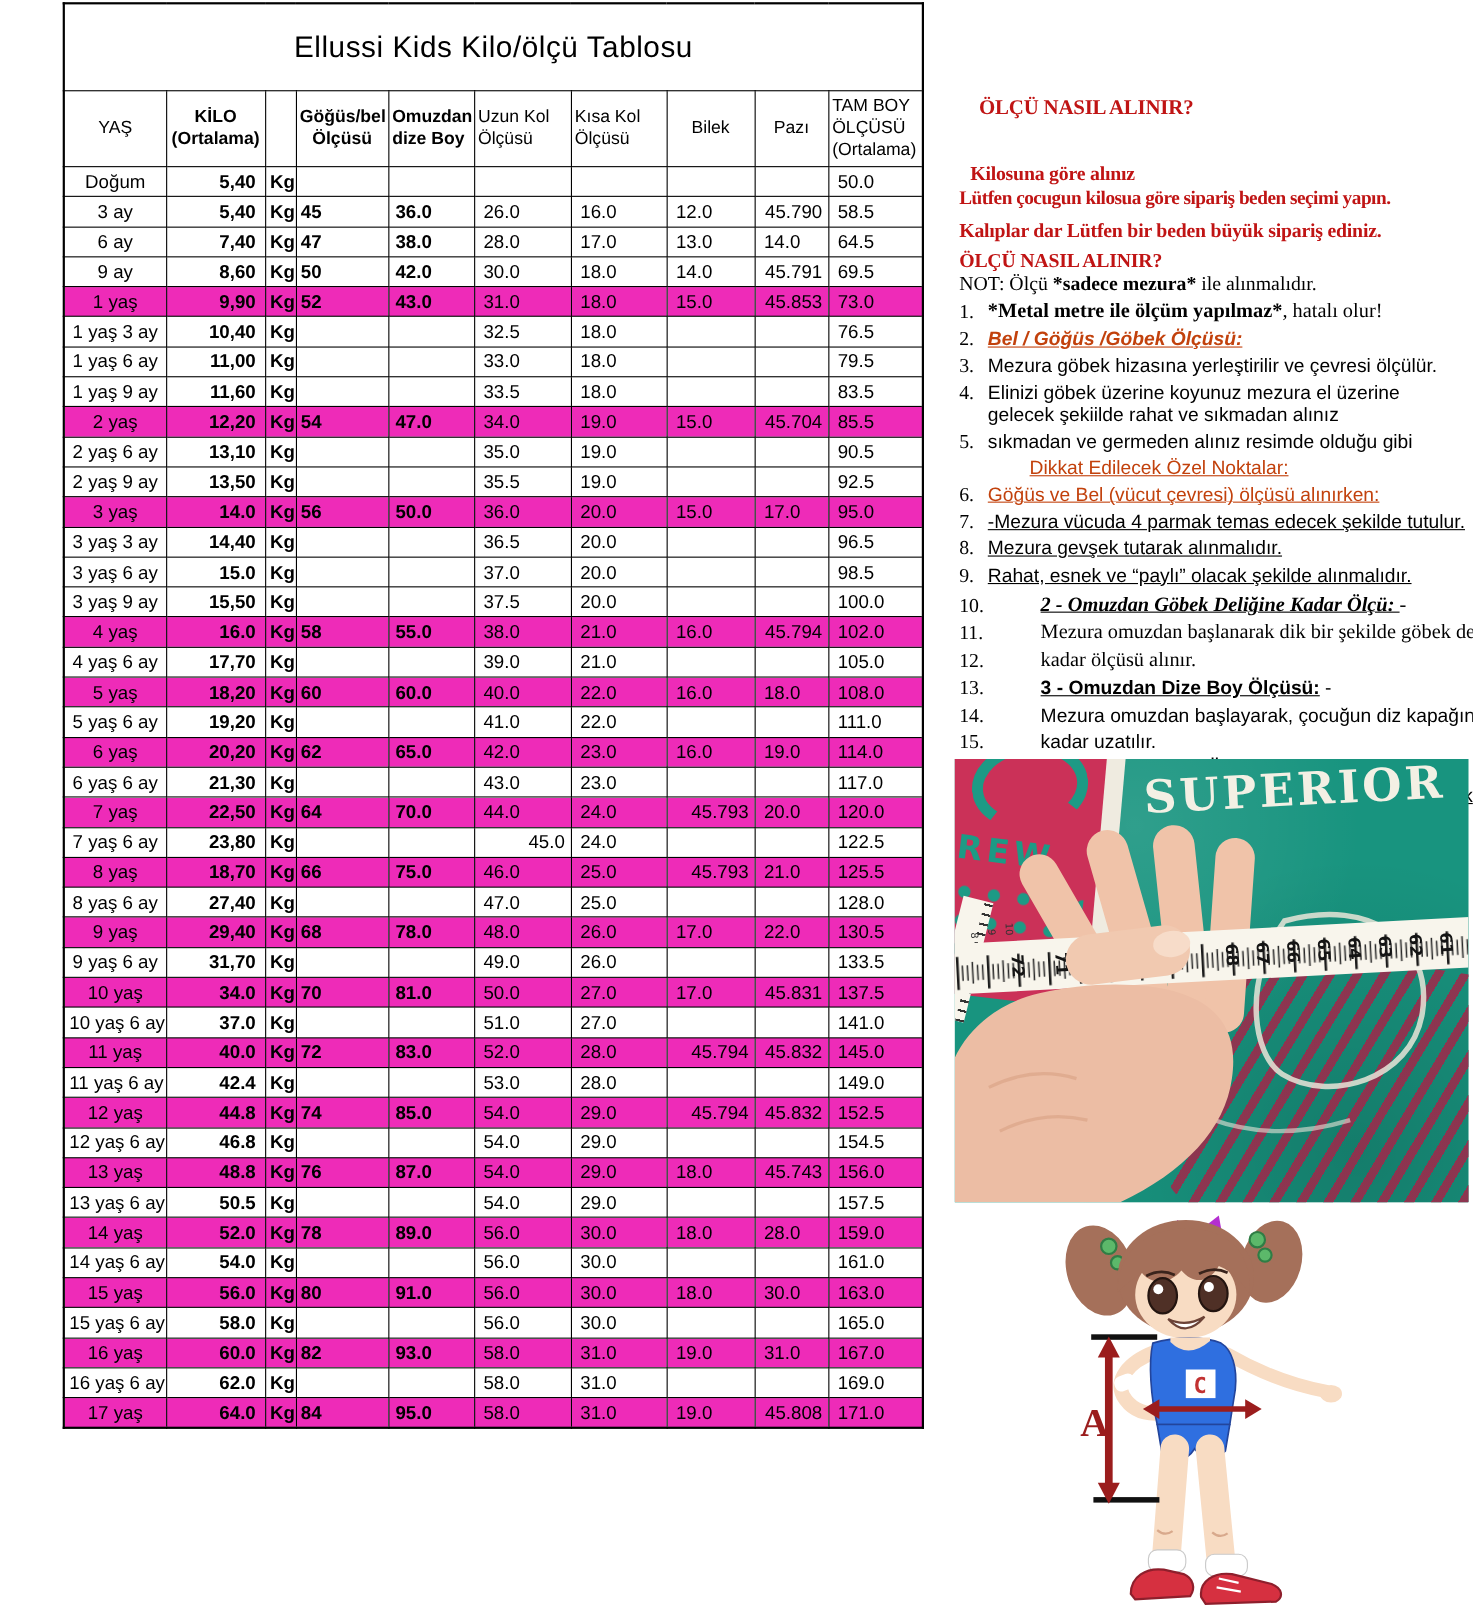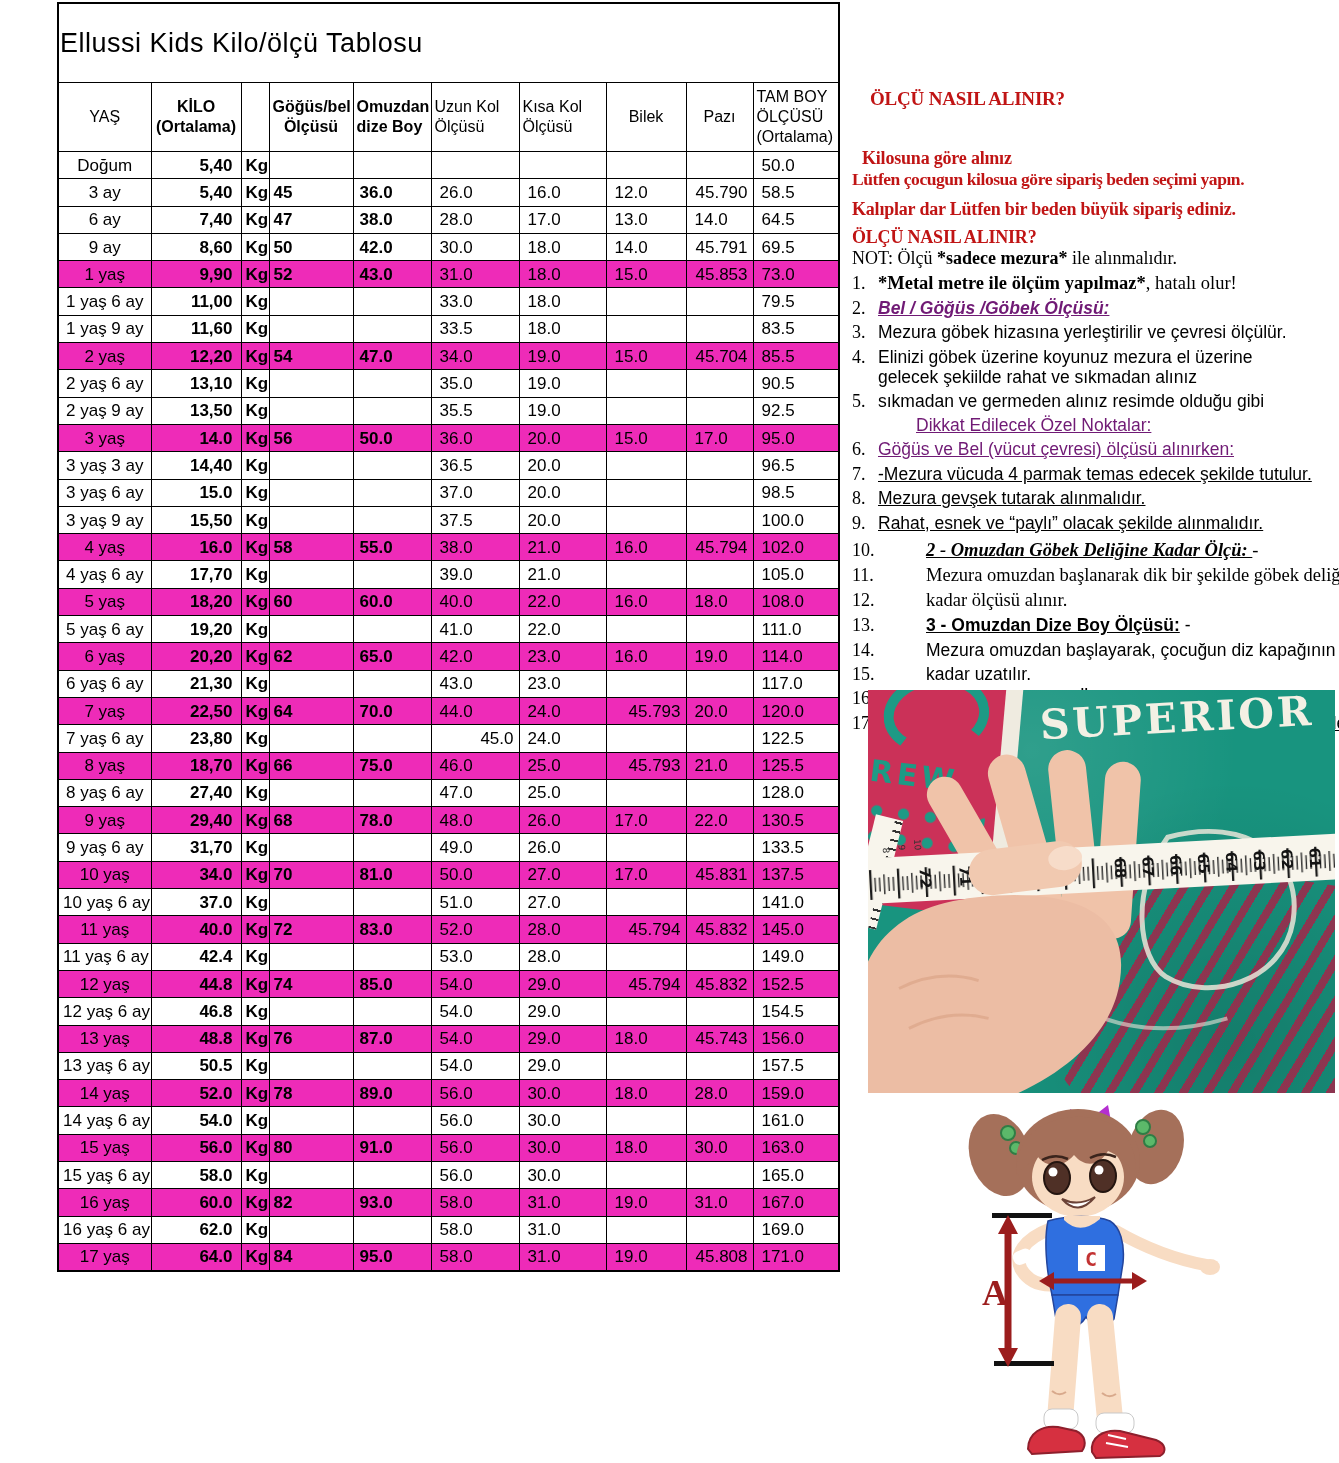--- a/index.html
+++ b/index.html
@@ -3,21 +3,21 @@
 <meta charset="utf-8">
 <style>
   html,body{margin:0;padding:0;background:#fff;}
   .page{position:relative;width:1339px;height:1463px;background:#fff;overflow:hidden;
         font-family:"Liberation Sans",sans-serif;color:#000;}
 
   
   table.size{position:absolute;left:57px;top:2px;width:781px;border-collapse:collapse;
              table-layout:fixed;border:2px solid #000;}
   table.size td,table.size th{border:1px solid #000;overflow:hidden;}
-  .title-row td{height:76px;font-size:27px;text-align:left;vertical-align:middle;
+  .title-row td{height:76px;font-size:27px;text-align:center;vertical-align:middle;
                 font-weight:400;letter-spacing:.5px;}
   .hdr-row th{height:66px;font-size:16px;font-weight:400;white-space:pre-line;
               vertical-align:middle;padding:1px 3px;line-height:1.25;}
   .hdr-row .h0{text-align:center;}
   .hdr-row .h1{font-weight:700;text-align:center;}
   .hdr-row .h2{}
   .hdr-row .h3{font-weight:700;text-align:center;}
   .hdr-row .h4{font-weight:700;text-align:left;}
   .hdr-row .h5,.hdr-row .h6,.hdr-row .h9{text-align:left;}
   .hdr-row .h7,.hdr-row .h8{text-align:center;margin-left:28px;}
@@ -26,21 +26,21 @@
   tbody.rows .c0{text-align:center;}
   tbody.rows .c1{font-weight:700;text-align:right;padding-right:8px;}
   tbody.rows .c2{font-weight:700;text-align:left;padding-left:4px;}
   tbody.rows .c3{font-weight:700;text-align:left;padding-right:11px;}
   tbody.rows .c4{font-weight:700;text-align:left;padding-left:6px;}
   tbody.rows .c5,tbody.rows .c6,tbody.rows .c7,tbody.rows .c8,tbody.rows .c9{text-align:left;padding-left:8px;}
   tbody.rows td.rt{text-align:right;padding-right:5px;}
   tbody.rows tr.hl td{background:#EE2BB8;}
 
   
-  .rpanel{position:absolute;left:848px;top:0;width:471px;height:690px;}
+  .rpanel{position:absolute;left:868px;top:0;width:471px;height:690px;}
   .rp-abs{position:absolute;white-space:nowrap;}
   .serif-red{font-family:"Liberation Serif",serif;font-weight:700;color:#c01414;
              font-size:18px;letter-spacing:-0.2px;}
   .h1a{top:88px;left:22px;font-size:19px;}
   .l1{top:148px;left:14px;}
   .l2{top:169px;left:4px;font-size:17.5px;letter-spacing:-0.45px;}
   .l3{top:199px;left:4px;}
   .h2a{top:227px;left:4px;font-size:18px;}
   .noteline{top:248px;left:4px;font-family:"Liberation Serif",serif;font-size:18px;}
   .ilist{position:absolute;top:273px;left:4px;width:466px;}
@@ -48,21 +48,21 @@
   .li .num{flex:0 0 26px;font-family:"Liberation Serif",serif;font-size:18px;}
   .li .li-body{white-space:nowrap;}
   .li.wrap .li-body{white-space:normal;width:396px;}
   .li.serif{font-family:"Liberation Serif",serif;font-size:18.5px;}
   .li.hang .num{flex:0 0 74px;}
   .li.dikkat{margin-left:38px;margin-bottom:4px;}
   .li.gap{margin-top:7px;}
   .b{font-weight:700;}
   .i{font-style:italic;}
   .u{text-decoration:underline;}
-  .red{color:#701a75;}
+  .red{color:#c2410c;}
 
   
   .photo{position:absolute;left:868px;top:690px;width:467px;height:403px;overflow:hidden;
          background:
            radial-gradient(circle at 78% 88%, rgba(0,0,0,.16), transparent 52%),
            radial-gradient(circle at 35% 15%, rgba(255,255,255,.10), transparent 45%),
            #18947F;}
   .hatch{position:absolute;right:-34px;bottom:-26px;width:300px;height:250px;
          background:repeating-linear-gradient(112deg, transparent 0 13px, #9d2a4b 13px 21px);
          transform:rotate(9deg);border-radius:46px;opacity:.88;}
@@ -185,20 +185,32 @@
           <td class="c0">1 yaş</td>
           <td class="c1">9,90</td>
           <td class="c2">Kg</td>
           <td class="c3">52</td>
           <td class="c4">43.0</td>
           <td class="c5">31.0</td>
           <td class="c6">18.0</td>
           <td class="c7">15.0</td>
           <td class="c8 rt">45.853</td>
           <td class="c9">73.0</td>
+        </tr>
+        <tr>
+          <td class="c0">1 yaş 3 ay</td>
+          <td class="c1">10,40</td>
+          <td class="c2">Kg</td>
+          <td class="c3"></td>
+          <td class="c4"></td>
+          <td class="c5">32.5</td>
+          <td class="c6">18.0</td>
+          <td class="c7"></td>
+          <td class="c8"></td>
+          <td class="c9">76.5</td>
         </tr>
         <tr>
           <td class="c0">1 yaş 6 ay</td>
           <td class="c1">11,00</td>
           <td class="c2">Kg</td>
           <td class="c3"></td>
           <td class="c4"></td>
           <td class="c5">33.0</td>
           <td class="c6">18.0</td>
           <td class="c7"></td>

